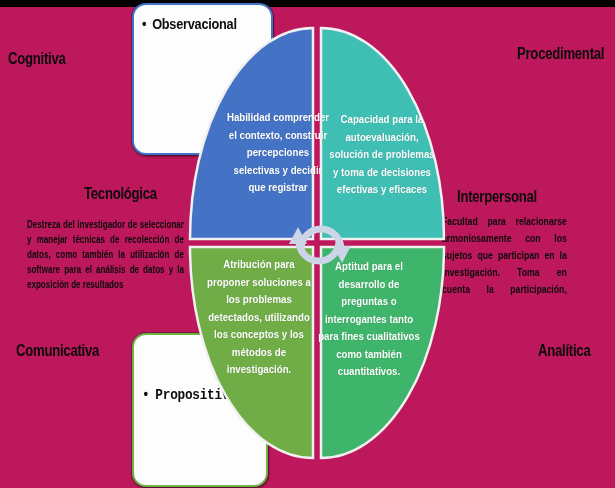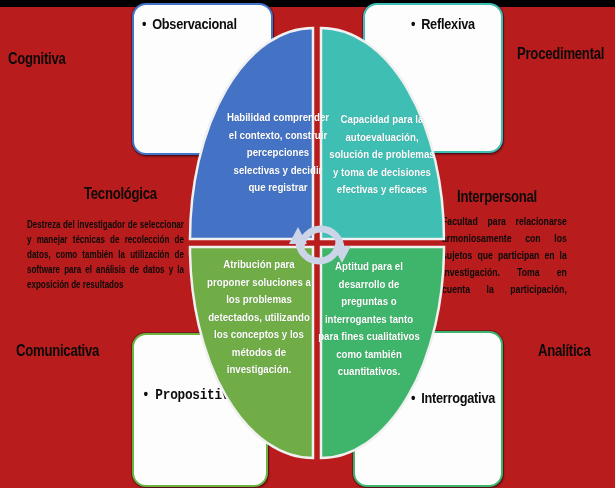--- a/index.html
+++ b/index.html
@@ -73,47 +73,37 @@
   }
   #para-interpersonal {
     left:442px; top:213px; width:158px; font-size:11px; line-height:17px;
     transform:scaleX(.79); transform-origin:left top;
     text-align-last:justify;
   }
 </style>
 </head>
 <body>
 
-<div id="stage" style="background-color: #b91c1c;">
+<div id="stage" style="background-color: #be185d;">
 
   <div class="topbar" style="background-color: rgb(0, 0, 0);"></div>
 
   <div class="card" id="card-observacional" style="border-color: rgb(68, 114, 196);">
     <div class="card-label">
       <span class="bullet">•</span><span>Observacional</span>
     </div>
   </div>
 
-  <div class="card" id="card-reflexiva" style="border-color: rgb(63, 191, 180);">
-    <div class="card-label">
-      <span class="bullet">•</span><span>Reflexiva</span>
-    </div>
-  </div>
 
   <div class="card" id="card-propositiva" style="border-color: rgb(108, 179, 63);">
     <div class="card-label">
       <span class="bullet">•</span><span>Propositiva</span>
     </div>
   </div>
 
-  <div class="card" id="card-interrogativa" style="border-color: rgb(62, 181, 106);">
-    <div class="card-label">
-      <span class="bullet">•</span><span>Interrogativa</span>
-    </div>
-  </div>
 
   <div class="outer-label" id="label-cognitiva">Cognitiva</div>
   <div class="outer-label" id="label-procedimental">Procedimental</div>
   <div class="outer-label" id="label-tecnologica">Tecnológica</div>
   <div class="outer-label" id="label-interpersonal">Interpersonal</div>
   <div class="outer-label" id="label-comunicativa">Comunicativa</div>
   <div class="outer-label" id="label-analitica">Analítica</div>
 
   <div class="side-para" id="para-tecnologica">Destreza del investigador de seleccionar y manejar técnicas de recolección de datos, como también la utilización de software para el análisis de datos y la exposición de resultados</div>
   <div class="side-para" id="para-interpersonal">Facultad para relacionarse armoniosamente con los sujetos que participan en la investigación. Toma en cuenta la participación,</div>

